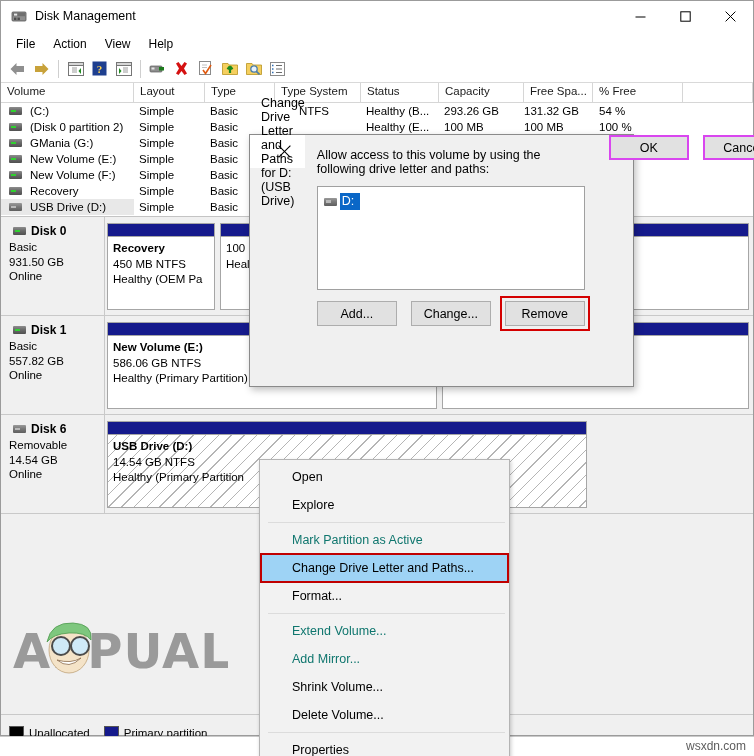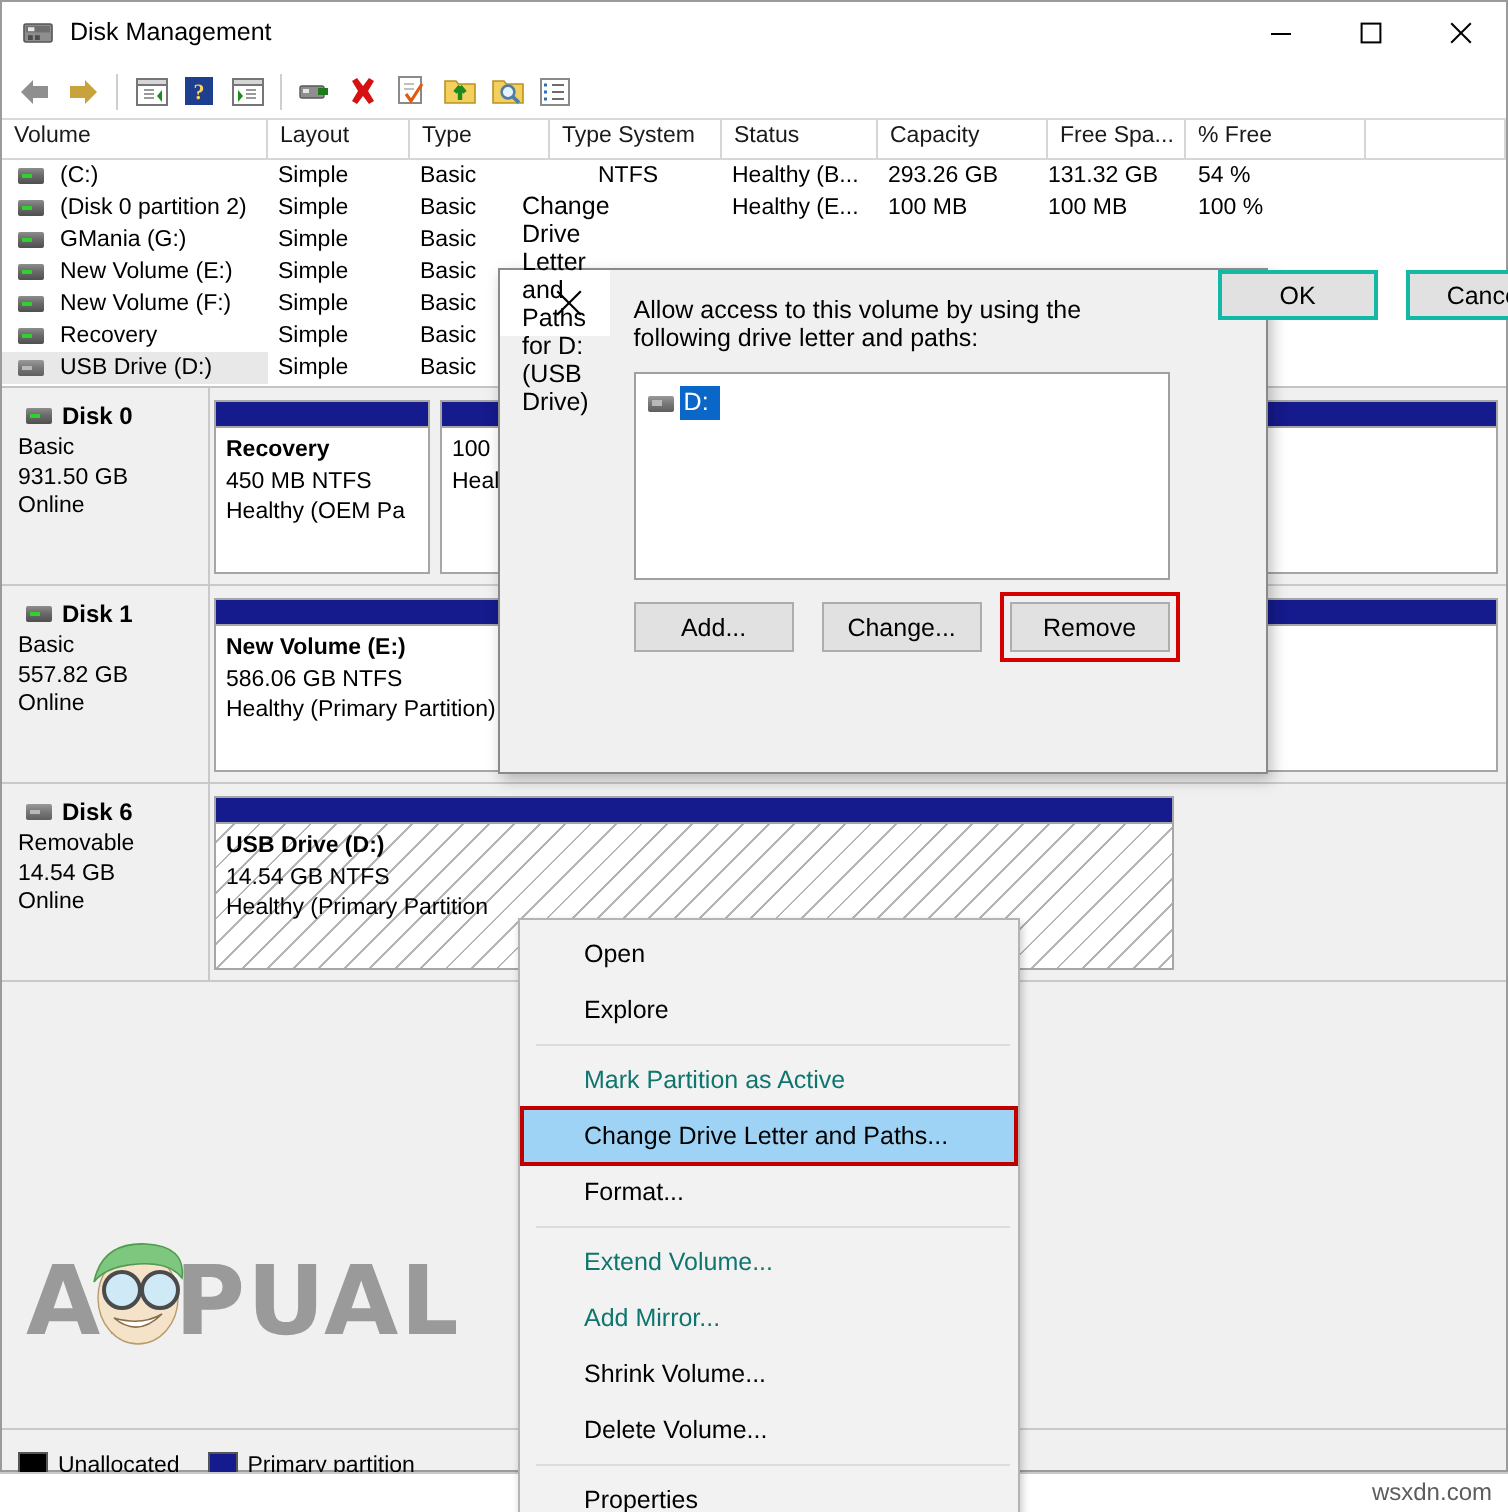--- a/index.html
+++ b/index.html
@@ -382,21 +382,21 @@
     outline: 2px solid #d40000;
     outline-offset: 3px;
     display: inline-block;
   }
   .dlg-footer {
     display: flex;
     justify-content: flex-end;
     gap: 14px;
     padding: 0 12px 12px 12px;
   }
-  .btn.accent { border: 2px solid #14b8a6; }
+  .btn.accent { border: 2px solid #d946ef; }
 
   .scrollcorner {
     position: absolute;
     right: 0; bottom: 0;
     width: 16px; height: 16px;
     background: #f0f0f0;
   }
 
   
   .bottom-strip {
@@ -449,20 +449,26 @@
         </div>
         <div class="win-btn close">
           <svg width="11" height="11" viewBox="0 0 11 11">
               <line x1="0.6" y1="0.6" x2="10.4" y2="10.4" stroke="currentColor" stroke-width="1"></line>
               <line x1="10.4" y1="0.6" x2="0.6" y2="10.4" stroke="currentColor" stroke-width="1"></line>
             </svg>
         </div>
       </div>
     </div>
 
+    <div class="menubar">
+      <div class="menu-item">File</div>
+      <div class="menu-item">Action</div>
+      <div class="menu-item">View</div>
+      <div class="menu-item">Help</div>
+    </div>
 
     <div class="toolbar">
       <div class="tb-btn">
         <svg width="17" height="14" viewBox="0 0 17 14">
             <path d="M7.5 1 L1.5 7 L7.5 13 L7.5 10 L15 10 L15 4 L7.5 4 Z" fill="#8f8f8f"></path>
           </svg>
       </div>
       <div class="tb-btn">
         <svg width="17" height="14" viewBox="0 0 17 14">
             <path d="M9.5 1 L15.5 7 L9.5 13 L9.5 10 L2 10 L2 4 L9.5 4 Z" fill="#c8a23a"></path>

